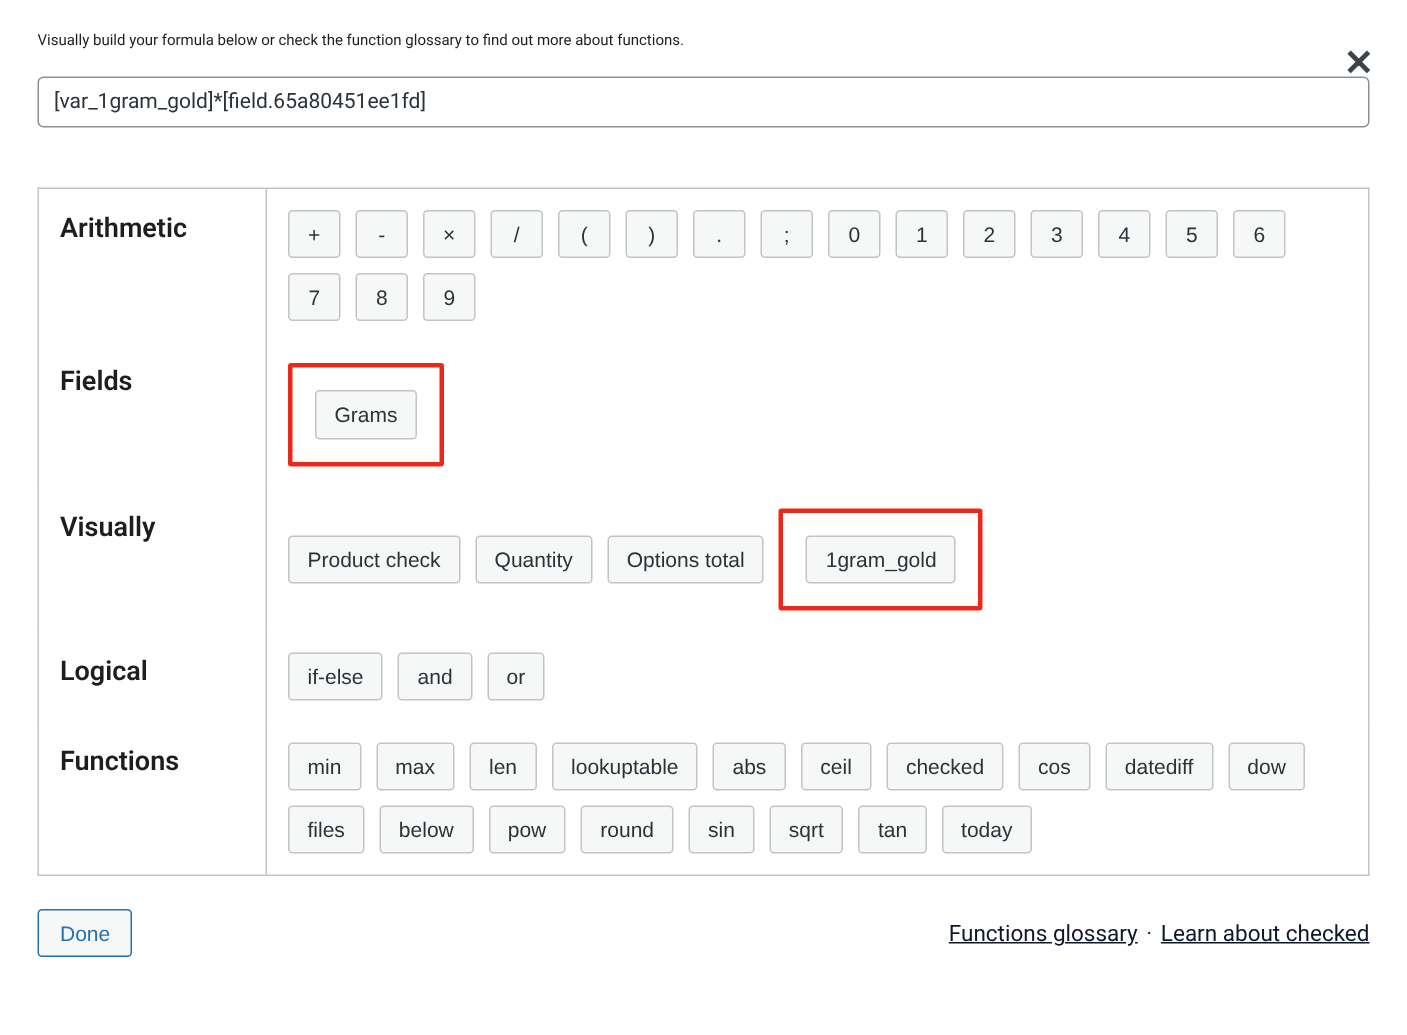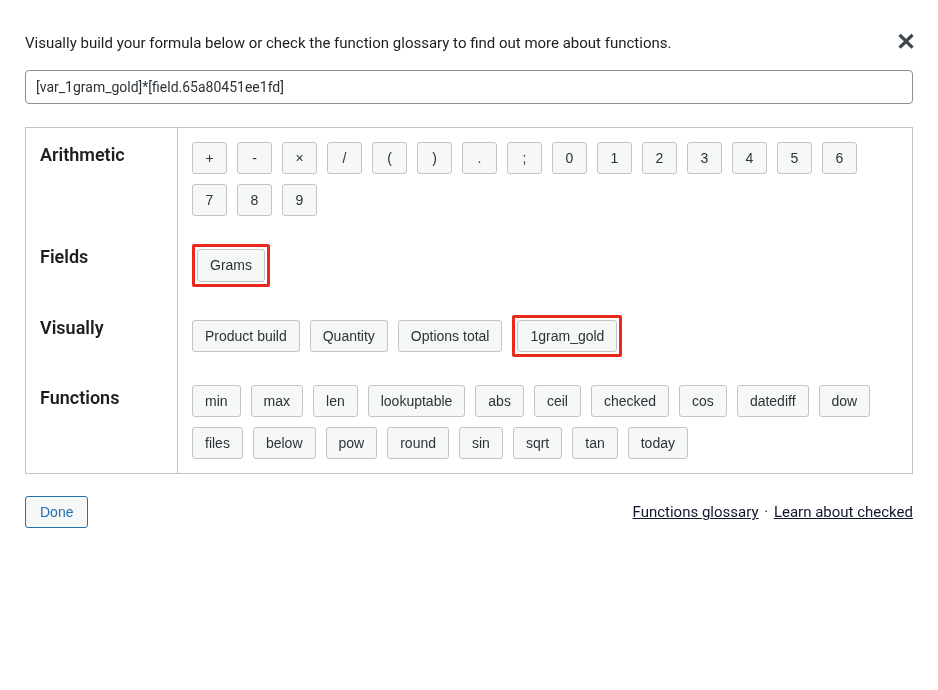--- a/index.html
+++ b/index.html
@@ -14,35 +14,34 @@
       position: absolute;
       top: 30px;
       right: 22px;
       font-size: 24px;
       font-weight: bold;
       color: #3c434a;
       cursor: pointer;
       line-height: 1;
     }
     .intro {
-      font-size: 15px;
+      font-size: 10px;
       color: #1e1e1e;
       margin-bottom: 18px;
-      margin-top: 12px;
     }
     .formula-input {
       width: 100%;
       border: 1px solid #8c8f94;
       border-radius: 4px;
       padding: 8px 10px;
       font-size: 14px;
       font-family: inherit;
       color: #2c3338;
       background: #fff;
-      margin-bottom: 23px;
+      margin-bottom: 40px;
     }
     .builder {
       border: 1px solid #c3c4c7;
       border-radius: 2px;
       display: table;
       width: 100%;
       border-collapse: collapse;
     }
     .row {
       display: table-row;
@@ -83,21 +82,21 @@
       text-align: center;
       padding: 6px 0;
     }
     .highlight-red {
       border: 3px solid #e8291b;
       border-radius: 2px;
       padding: 2px;
       display: inline-flex;
     }
     .highlight-red .tok {
-      margin: 0;
+      margin: 13px;
     }
     .footer {
       display: flex;
       justify-content: space-between;
       align-items: center;
       margin-top: 22px;
       gap: 36px;
     }
     .done-btn {
       border: 1px solid #2271b1;
@@ -166,30 +165,40 @@
           <button class="tok">Grams</button>
         </span>
       </div>
     </div>
   </div>
 
   <div class="row">
     <div class="label">Visually</div>
     <div class="content">
       <div class="tokens">
-        <button class="tok">Product build</button>
+        <button class="tok">Product check</button>
         <button class="tok">Quantity</button>
         <button class="tok">Options total</button>
         <span class="highlight-red">
           <button class="tok">1gram_gold</button>
         </span>
       </div>
     </div>
   </div>
 
+  <div class="row">
+    <div class="label">Logical</div>
+    <div class="content">
+      <div class="tokens">
+        <button class="tok">if-else</button>
+        <button class="tok">and</button>
+        <button class="tok">or</button>
+      </div>
+    </div>
+  </div>
 
   <div class="row">
     <div class="label">Functions</div>
     <div class="content">
       <div class="tokens">
         <button class="tok">min</button>
         <button class="tok">max</button>
         <button class="tok">len</button>
         <button class="tok">lookuptable</button>
         <button class="tok">abs</button>

